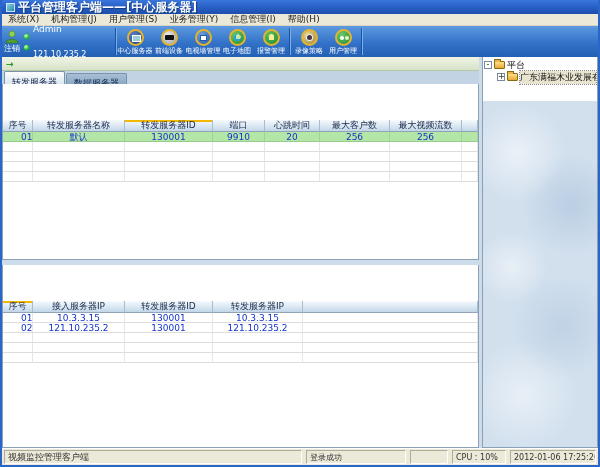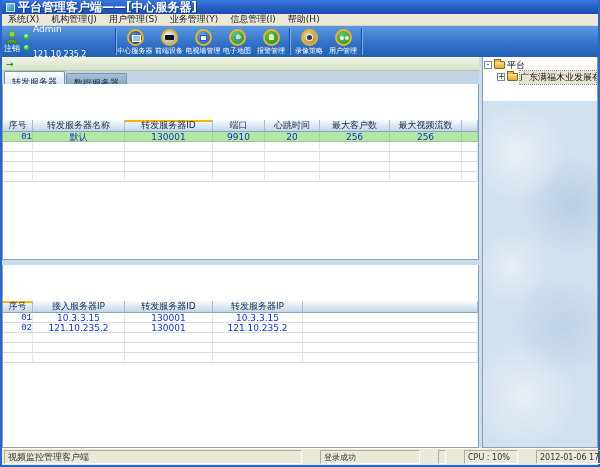--- a/index.html
+++ b/index.html
@@ -84,21 +84,21 @@
   .hsplit { height:5px; flex:0 0 5px; background:#ccdceb; cursor:row-resize; }
   .bottom-table { flex:1; min-height:0; }
   .t-head { display:flex; height:12px; flex:0 0 12px;margin-top:36px; }
   .t-hcell { font-size:9px; line-height:11px; text-align:center; color:#1a2a4a; white-space:nowrap; overflow:hidden;
     background:linear-gradient(180deg,#f6fafd,#d2e2f0 70%,#c2d6e8);
     border-right:1px solid #aabccc; border-bottom:1px solid #90a4b6; cursor:pointer; }
   .t-hcell.sorted { box-shadow:inset 0 2px 0 #f5b800; }
   .t-row { display:flex; height:10px; flex:0 0 10px; }
   .t-cell { font-size:9px; line-height:10px; text-align:center; color:#1133cc; white-space:nowrap; overflow:hidden;
     border-right:1px solid #e6e6e6; border-bottom:1px solid #dcdcdc; }
-  .t-cell.first { text-align:right; padding-left:18px;font-family:Liberation Mono, monospace; }
+  .t-cell.first { text-align:right; padding-left:18px; }
   .t-row.selected .t-cell { background:#b4e6a8; border-right-color:#a0d494; border-bottom-color:#98cc8c; }
   .t-row.empty .t-cell { color:transparent; }
 
   .vsplit { width:3px; flex:0 0 3px; background:#ccdceb; cursor:col-resize; }
   .right-col { flex:1; display:flex; flex-direction:column; min-width:0;
     border:1px solid #8aa0b4; border-top:none; background:#fff; }
   .tree { background:#fff; padding:2px 1px; flex:0 0 44px; }
   .tree-row { display:flex; align-items:center; gap:2px; height:12px; font-size:9px; color:#111; cursor:pointer; }
   .tree-row.child { padding-left:13px; }
   .expander { width:8px; height:8px; flex:0 0 8px; border:1px solid #7a8a9a; background:#fff;
@@ -114,21 +114,21 @@
   .pattern { flex:1; background-color:#d2e0ee;
     background-image:
       radial-gradient(circle at 30% 15%, rgba(255,255,255,.55) 0, rgba(255,255,255,0) 16%),
       radial-gradient(circle at 78% 30%, rgba(176,198,222,.7) 0, rgba(176,198,222,0) 20%),
       radial-gradient(circle at 25% 48%, rgba(255,255,255,.5) 0, rgba(255,255,255,0) 18%),
       radial-gradient(circle at 70% 65%, rgba(184,204,226,.7) 0, rgba(184,204,226,0) 22%),
       radial-gradient(circle at 35% 85%, rgba(255,255,255,.5) 0, rgba(255,255,255,0) 18%); }
 
   
   .statusbar { height:17px; flex:0 0 17px; background:#ece9d8; border-top:1px solid #fff;
-    display:flex; align-items:stretch; gap:18px; padding:1px 2px; }
+    display:flex; align-items:stretch; gap:4px; padding:1px 2px; }
   .sb-cell { border:1px solid; border-color:#b0ac9a #fff #fff #b0ac9a; display:flex; align-items:center;
     padding:0 3px; font-size:8px; color:#333; white-space:nowrap; overflow:hidden; }
   .sb-left { width:298px; flex:0 0 298px; font-size:9px; }
   .sb-login { width:100px; flex:0 0 100px; }
   .sb-fill { flex:1; }
   .sb-cpu { width:54px; flex:0 0 54px; }
   .sb-time { width:86px; flex:0 0 86px; }
 </style>
 </head>
 <body>

